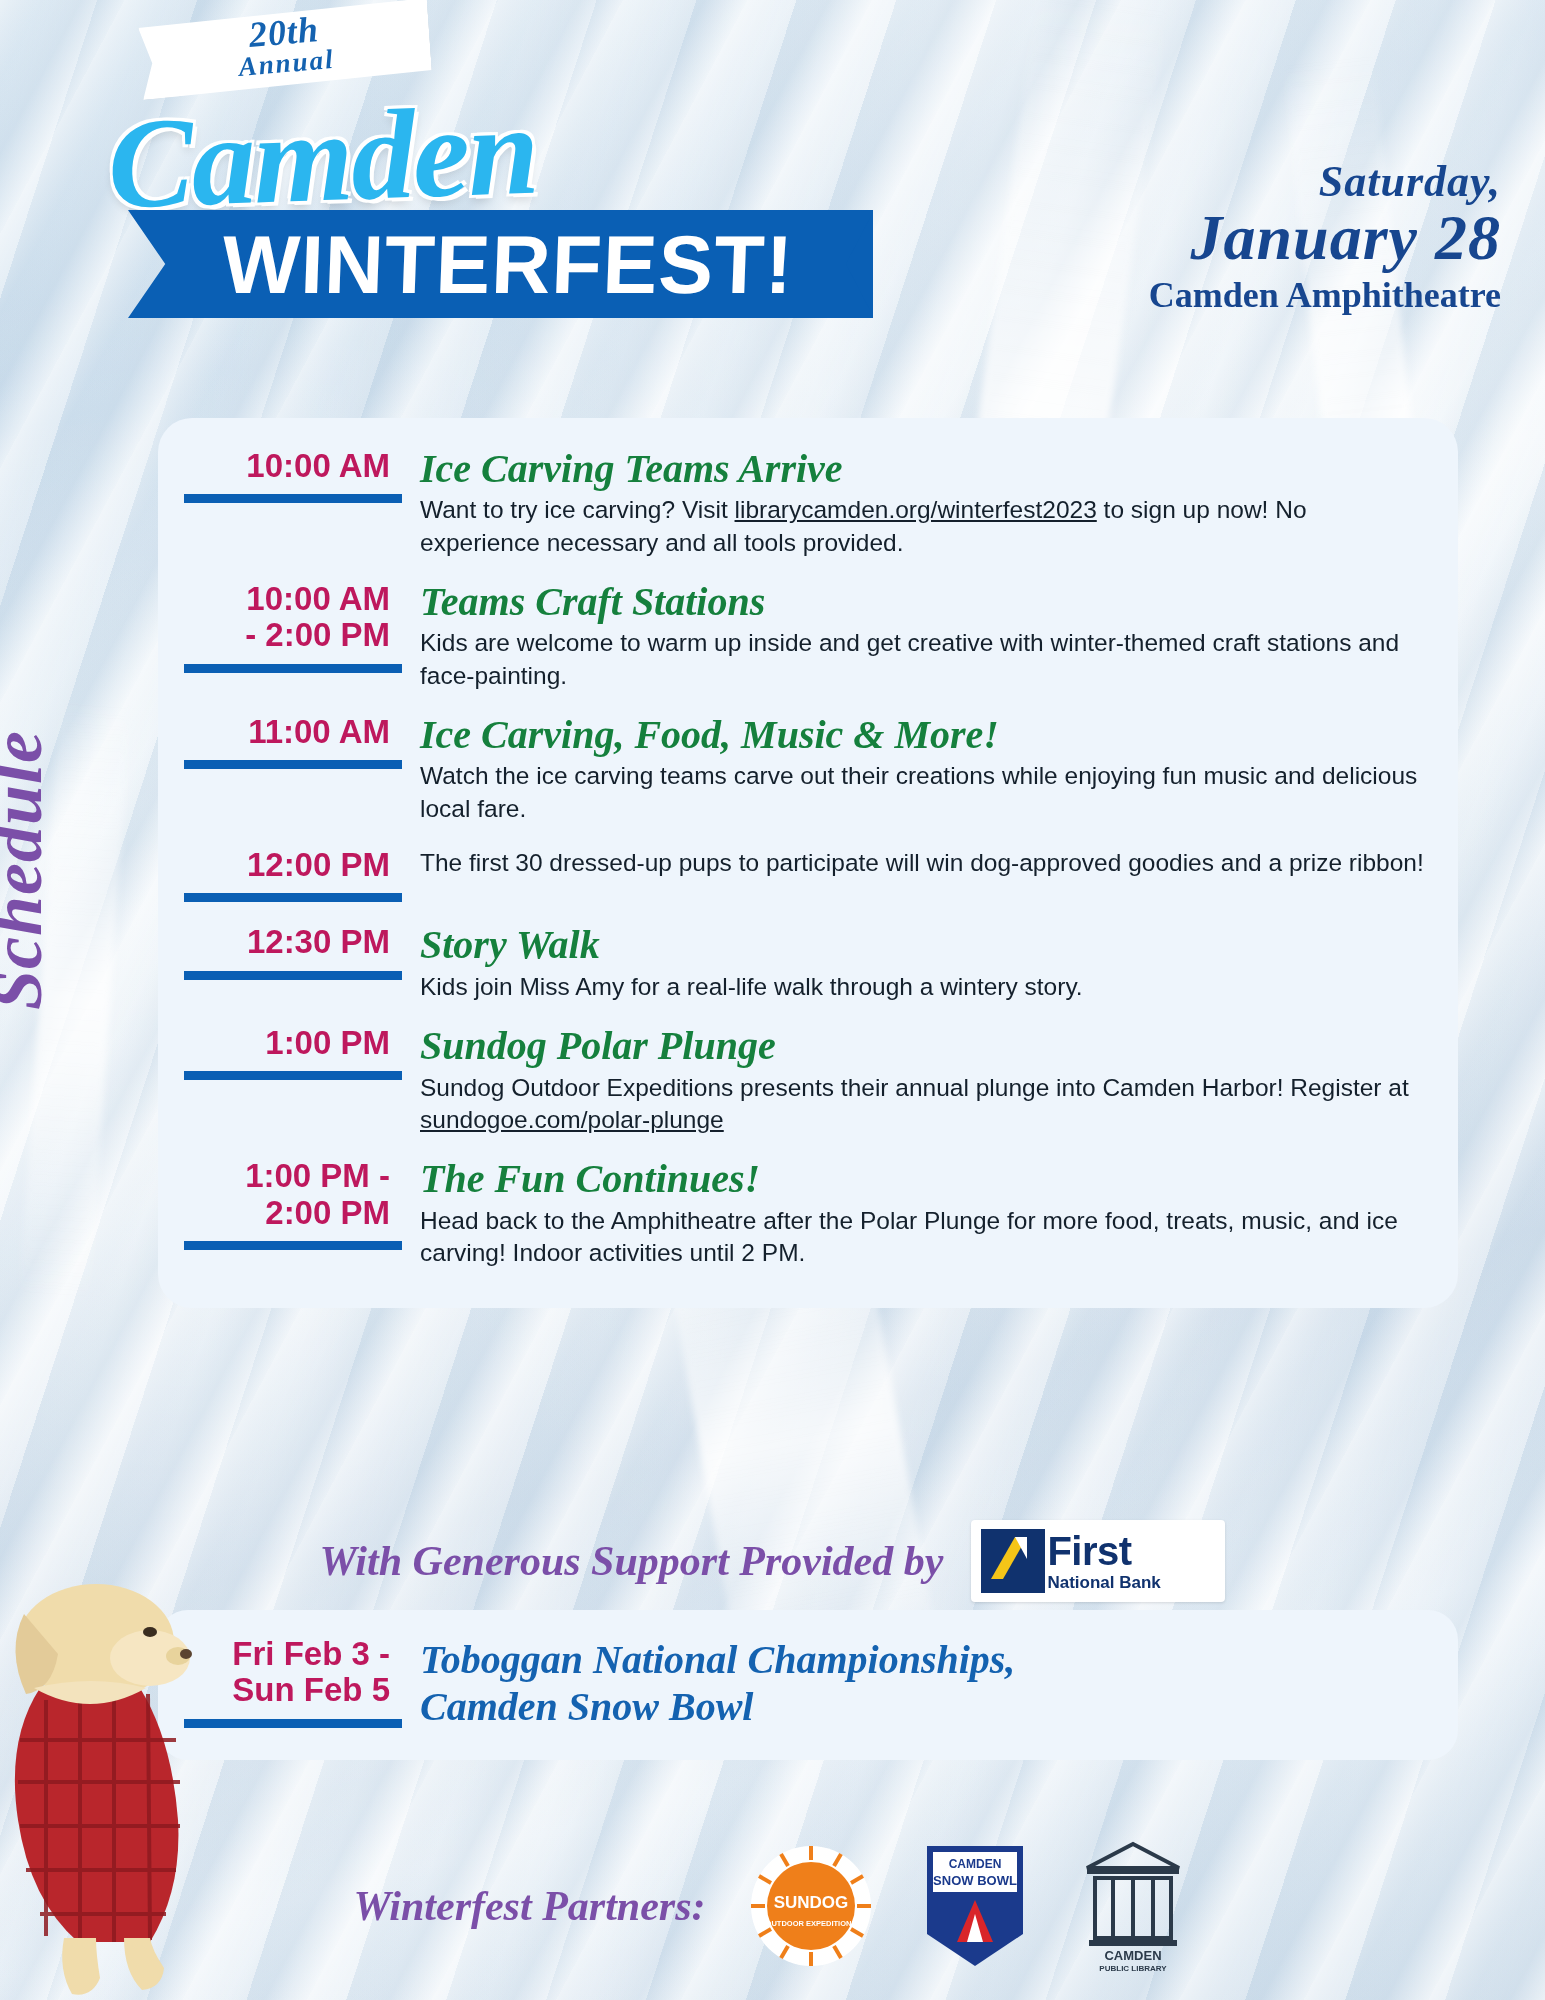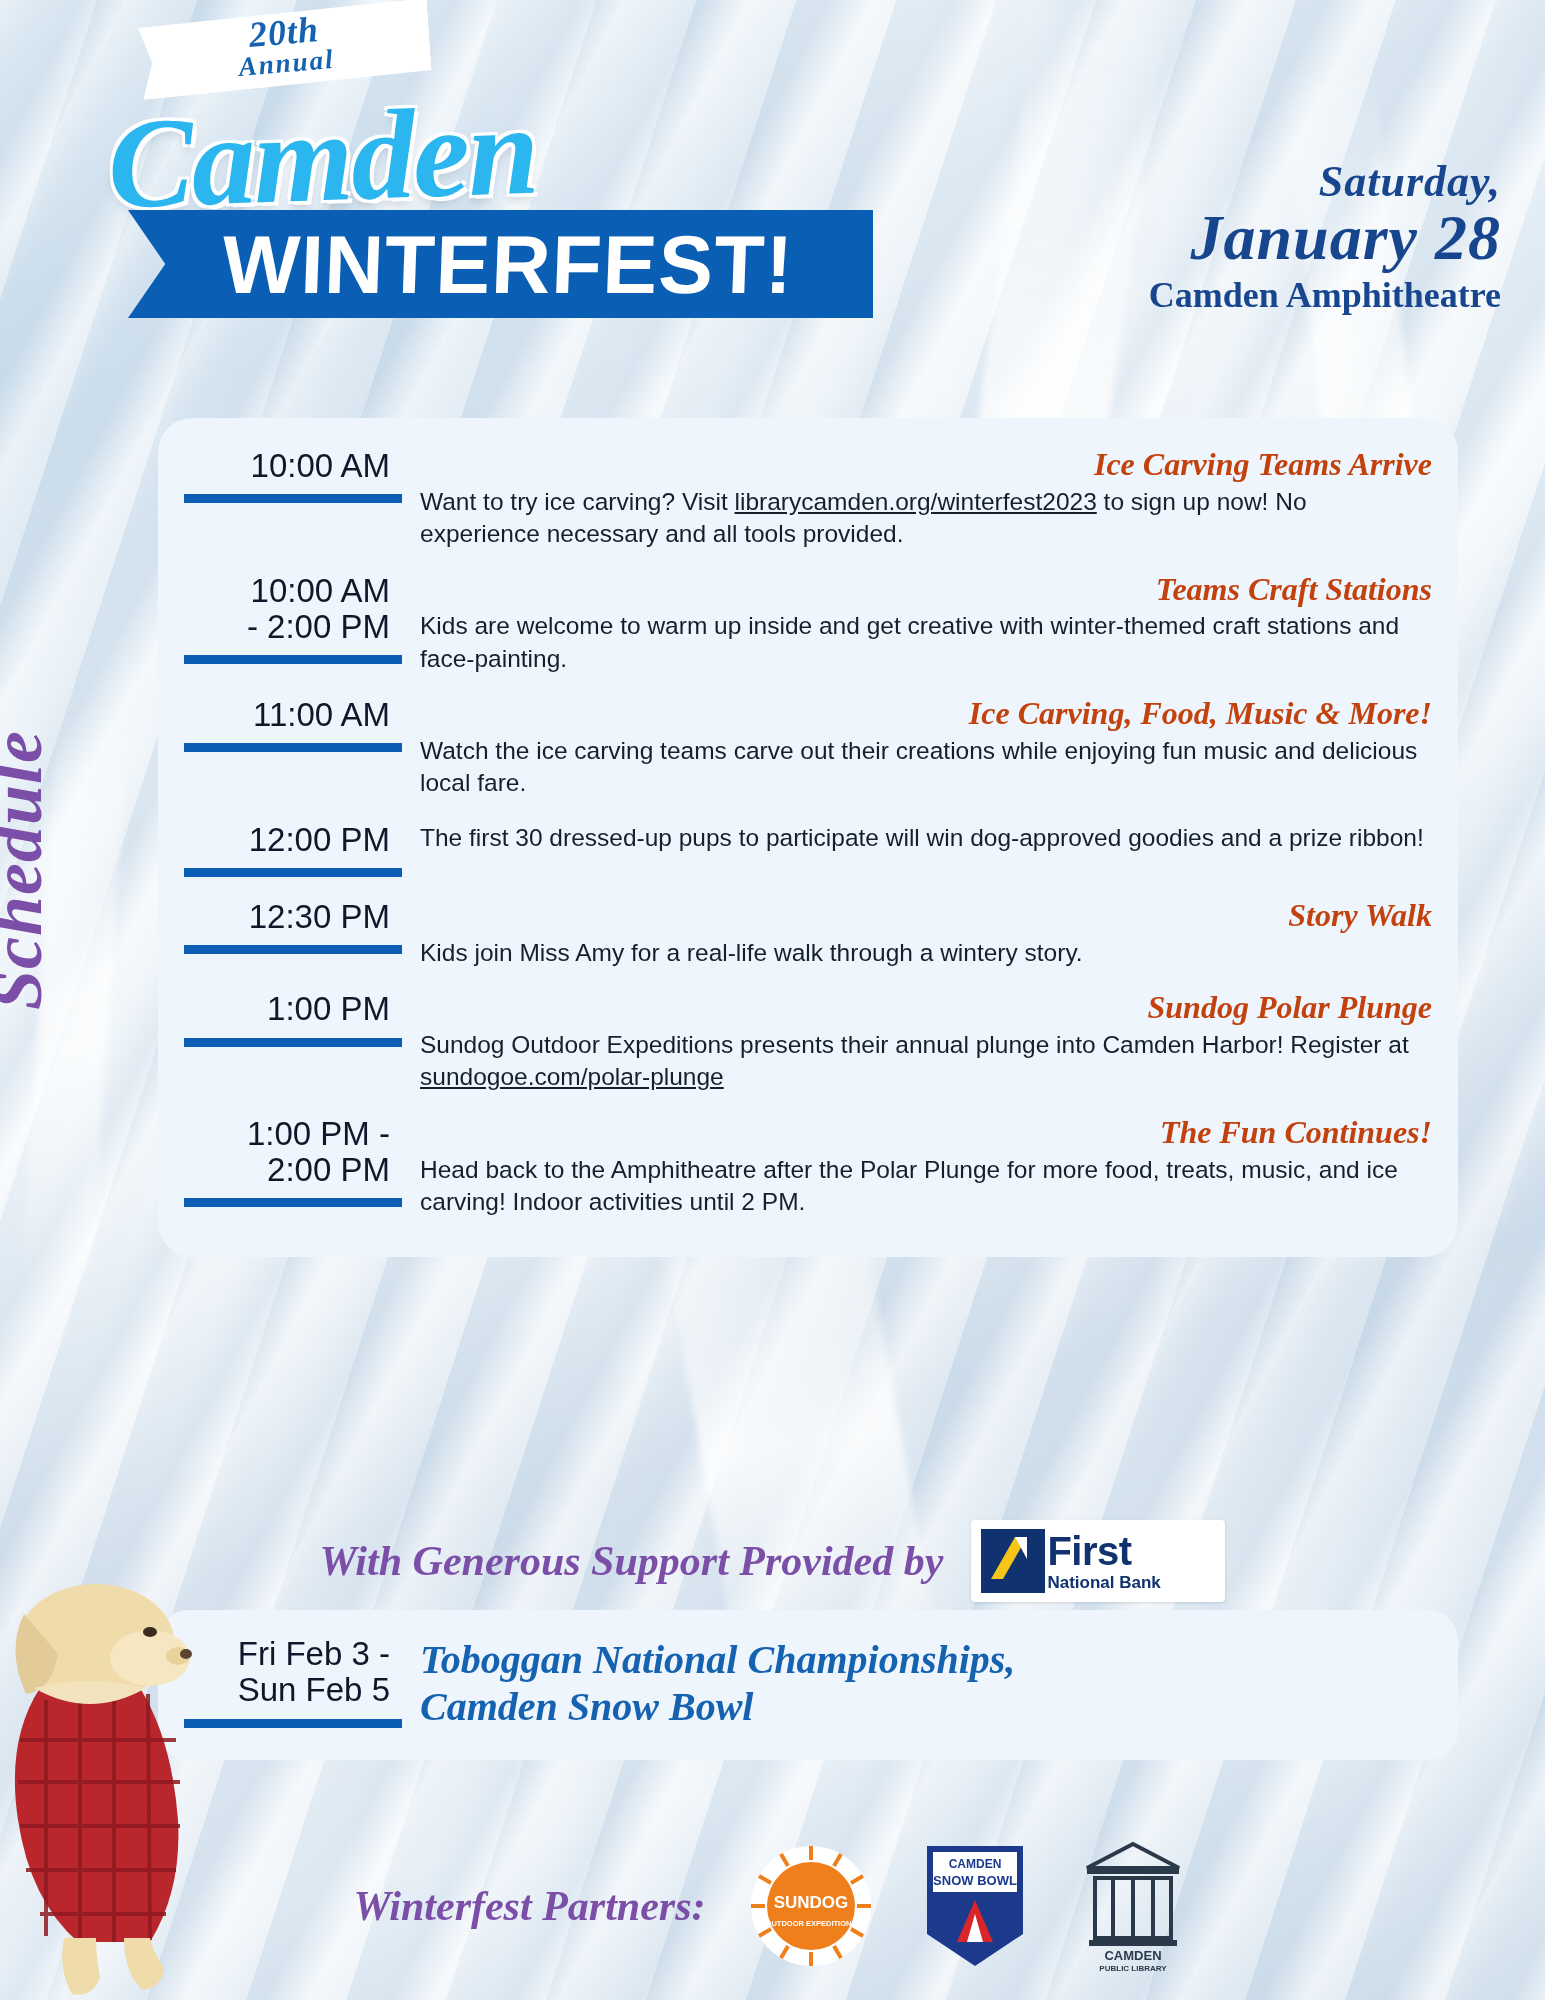--- a/index.html
+++ b/index.html
@@ -133,42 +133,41 @@
   }
   .row { display: flex; margin-bottom: 22px; }
   .row:last-child { margin-bottom: 5px; }
   .time-col {
     width: 228px; flex: 0 0 228px;
     padding-right: 22px;
     text-align: right;
   }
   .time-txt {
     font-family: "Liberation Sans", sans-serif;
-    font-weight: normal;
+    font-weight: bold;
     font-size: 33px;
-    color: #0f172a;
+    color: #be185d;
     line-height: 1.1;
     letter-spacing: 0px;
   }
   .time-rule {
     margin-top: 10px;
     margin-left: auto;
     width: 218px;
     height: 9px;
     background: #0a5fb4;
   }
   .info-col { flex: 1; padding-left: 8px; }
   .evt-title {
     font-family: "Liberation Serif", serif;
     font-style: italic; font-weight: bold;
-    font-size: 32px;
-    color: #c2410c;
+    font-size: 40px;
+    color: #15803d;
     line-height: 1.06;
     margin-bottom: 4px;
-    text-align: right;
   }
   .evt-desc {
     font-family: "Liberation Sans", sans-serif;
     font-size: 24.5px;
     color: #14202c;
     line-height: 1.32;
   }
   .evt-desc a, .lnk {
     color: #14202c;
     text-decoration: underline;

